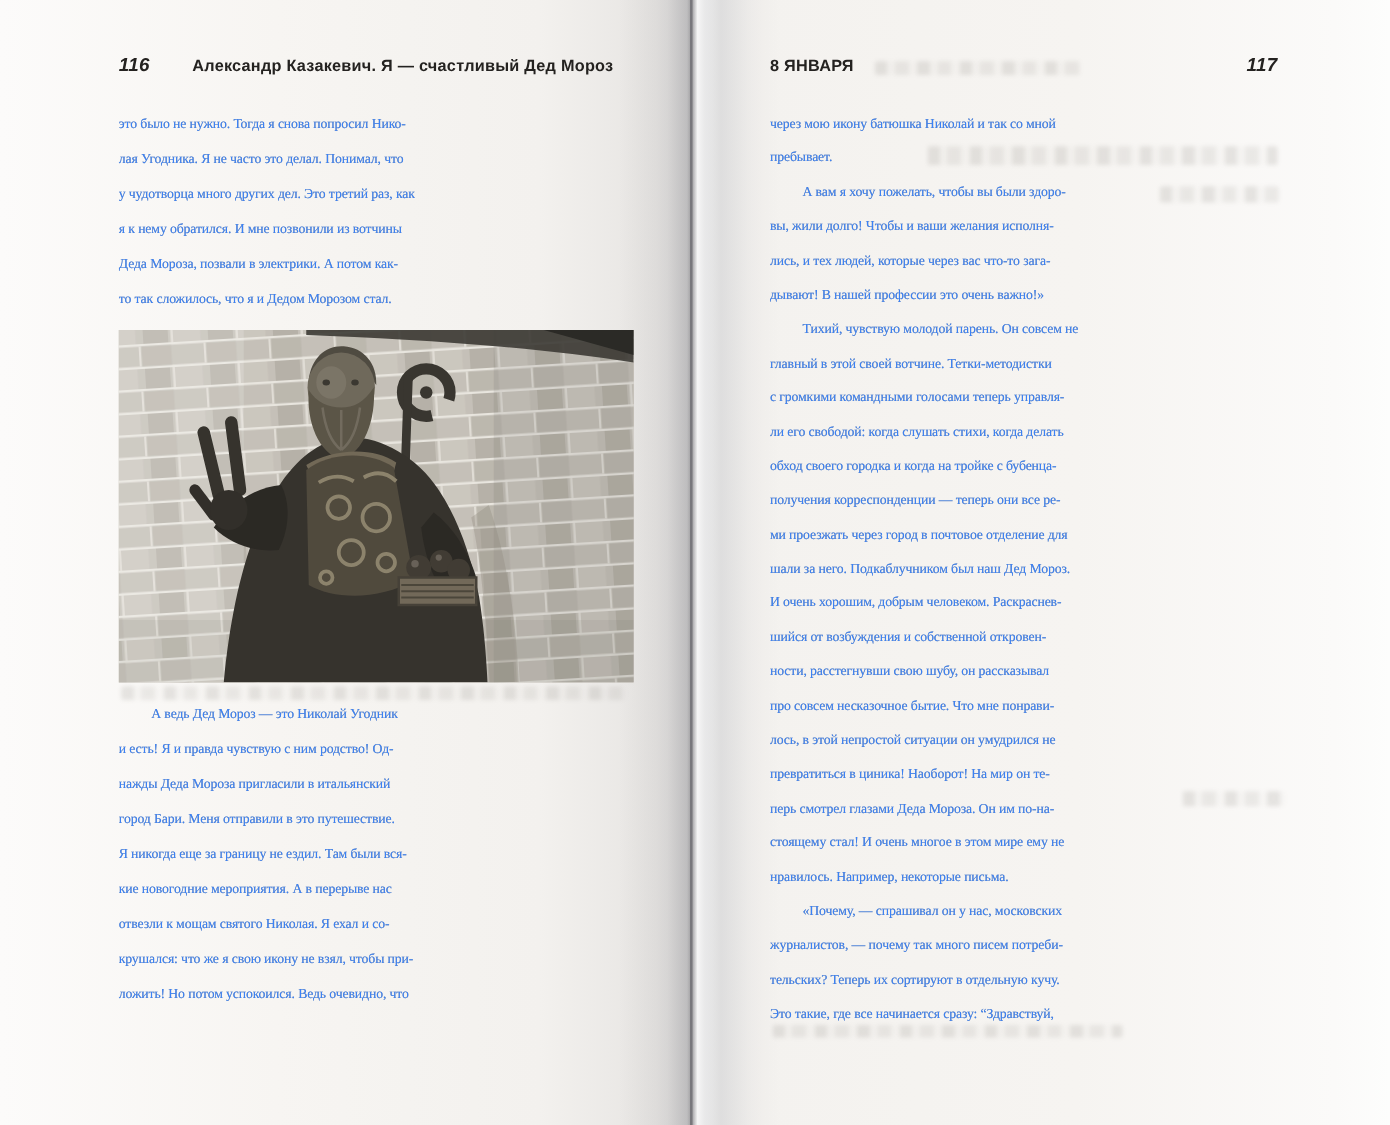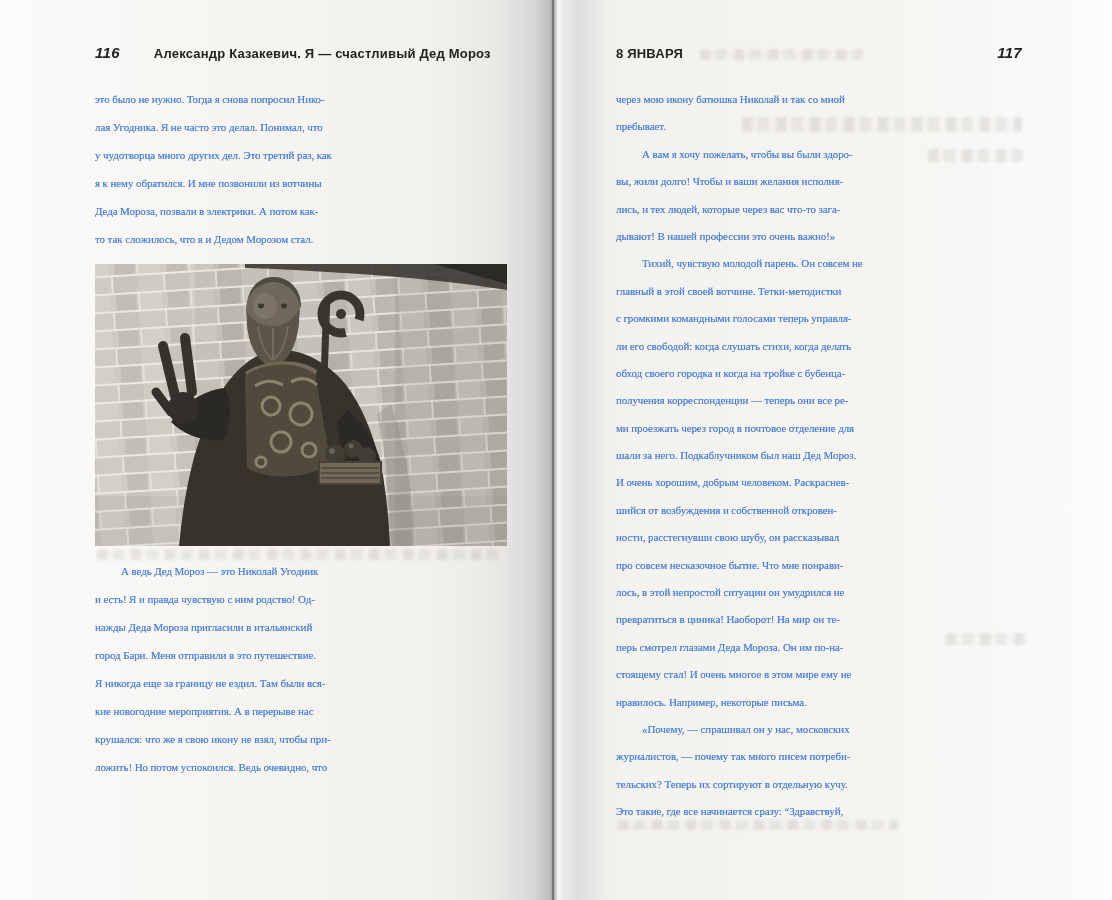--- a/index.html
+++ b/index.html
@@ -176,20 +176,21 @@
   </div>
 
   <div class="textblock tb-left2">
       <div class="para">
         <div class="line indent justify">А ведь Дед Мороз — это Николай Угодник</div>
         <div class="line justify">и есть! Я и правда чувствую с ним родство! Од-</div>
         <div class="line justify">нажды Деда Мороза пригласили в итальянский</div>
         <div class="line justify">город Бари. Меня отправили в это путешествие.</div>
         <div class="line justify">Я никогда еще за границу не ездил. Там были вся-</div>
         <div class="line justify">кие новогодние мероприятия. А в перерыве нас</div>
+        <div class="line justify">отвезли к мощам святого Николая. Я ехал и со-</div>
         <div class="line justify">крушался: что же я свою икону не взял, чтобы при-</div>
         <div class="line justify">ложить! Но потом успокоился. Ведь очевидно, что</div>
       </div>
     </div>
 
   <div class="textblock tb-right">
       <div class="para">
         <div class="line justify">через мою икону батюшка Николай и так со мной</div>
         <div class="line">пребывает.</div>
       </div>

